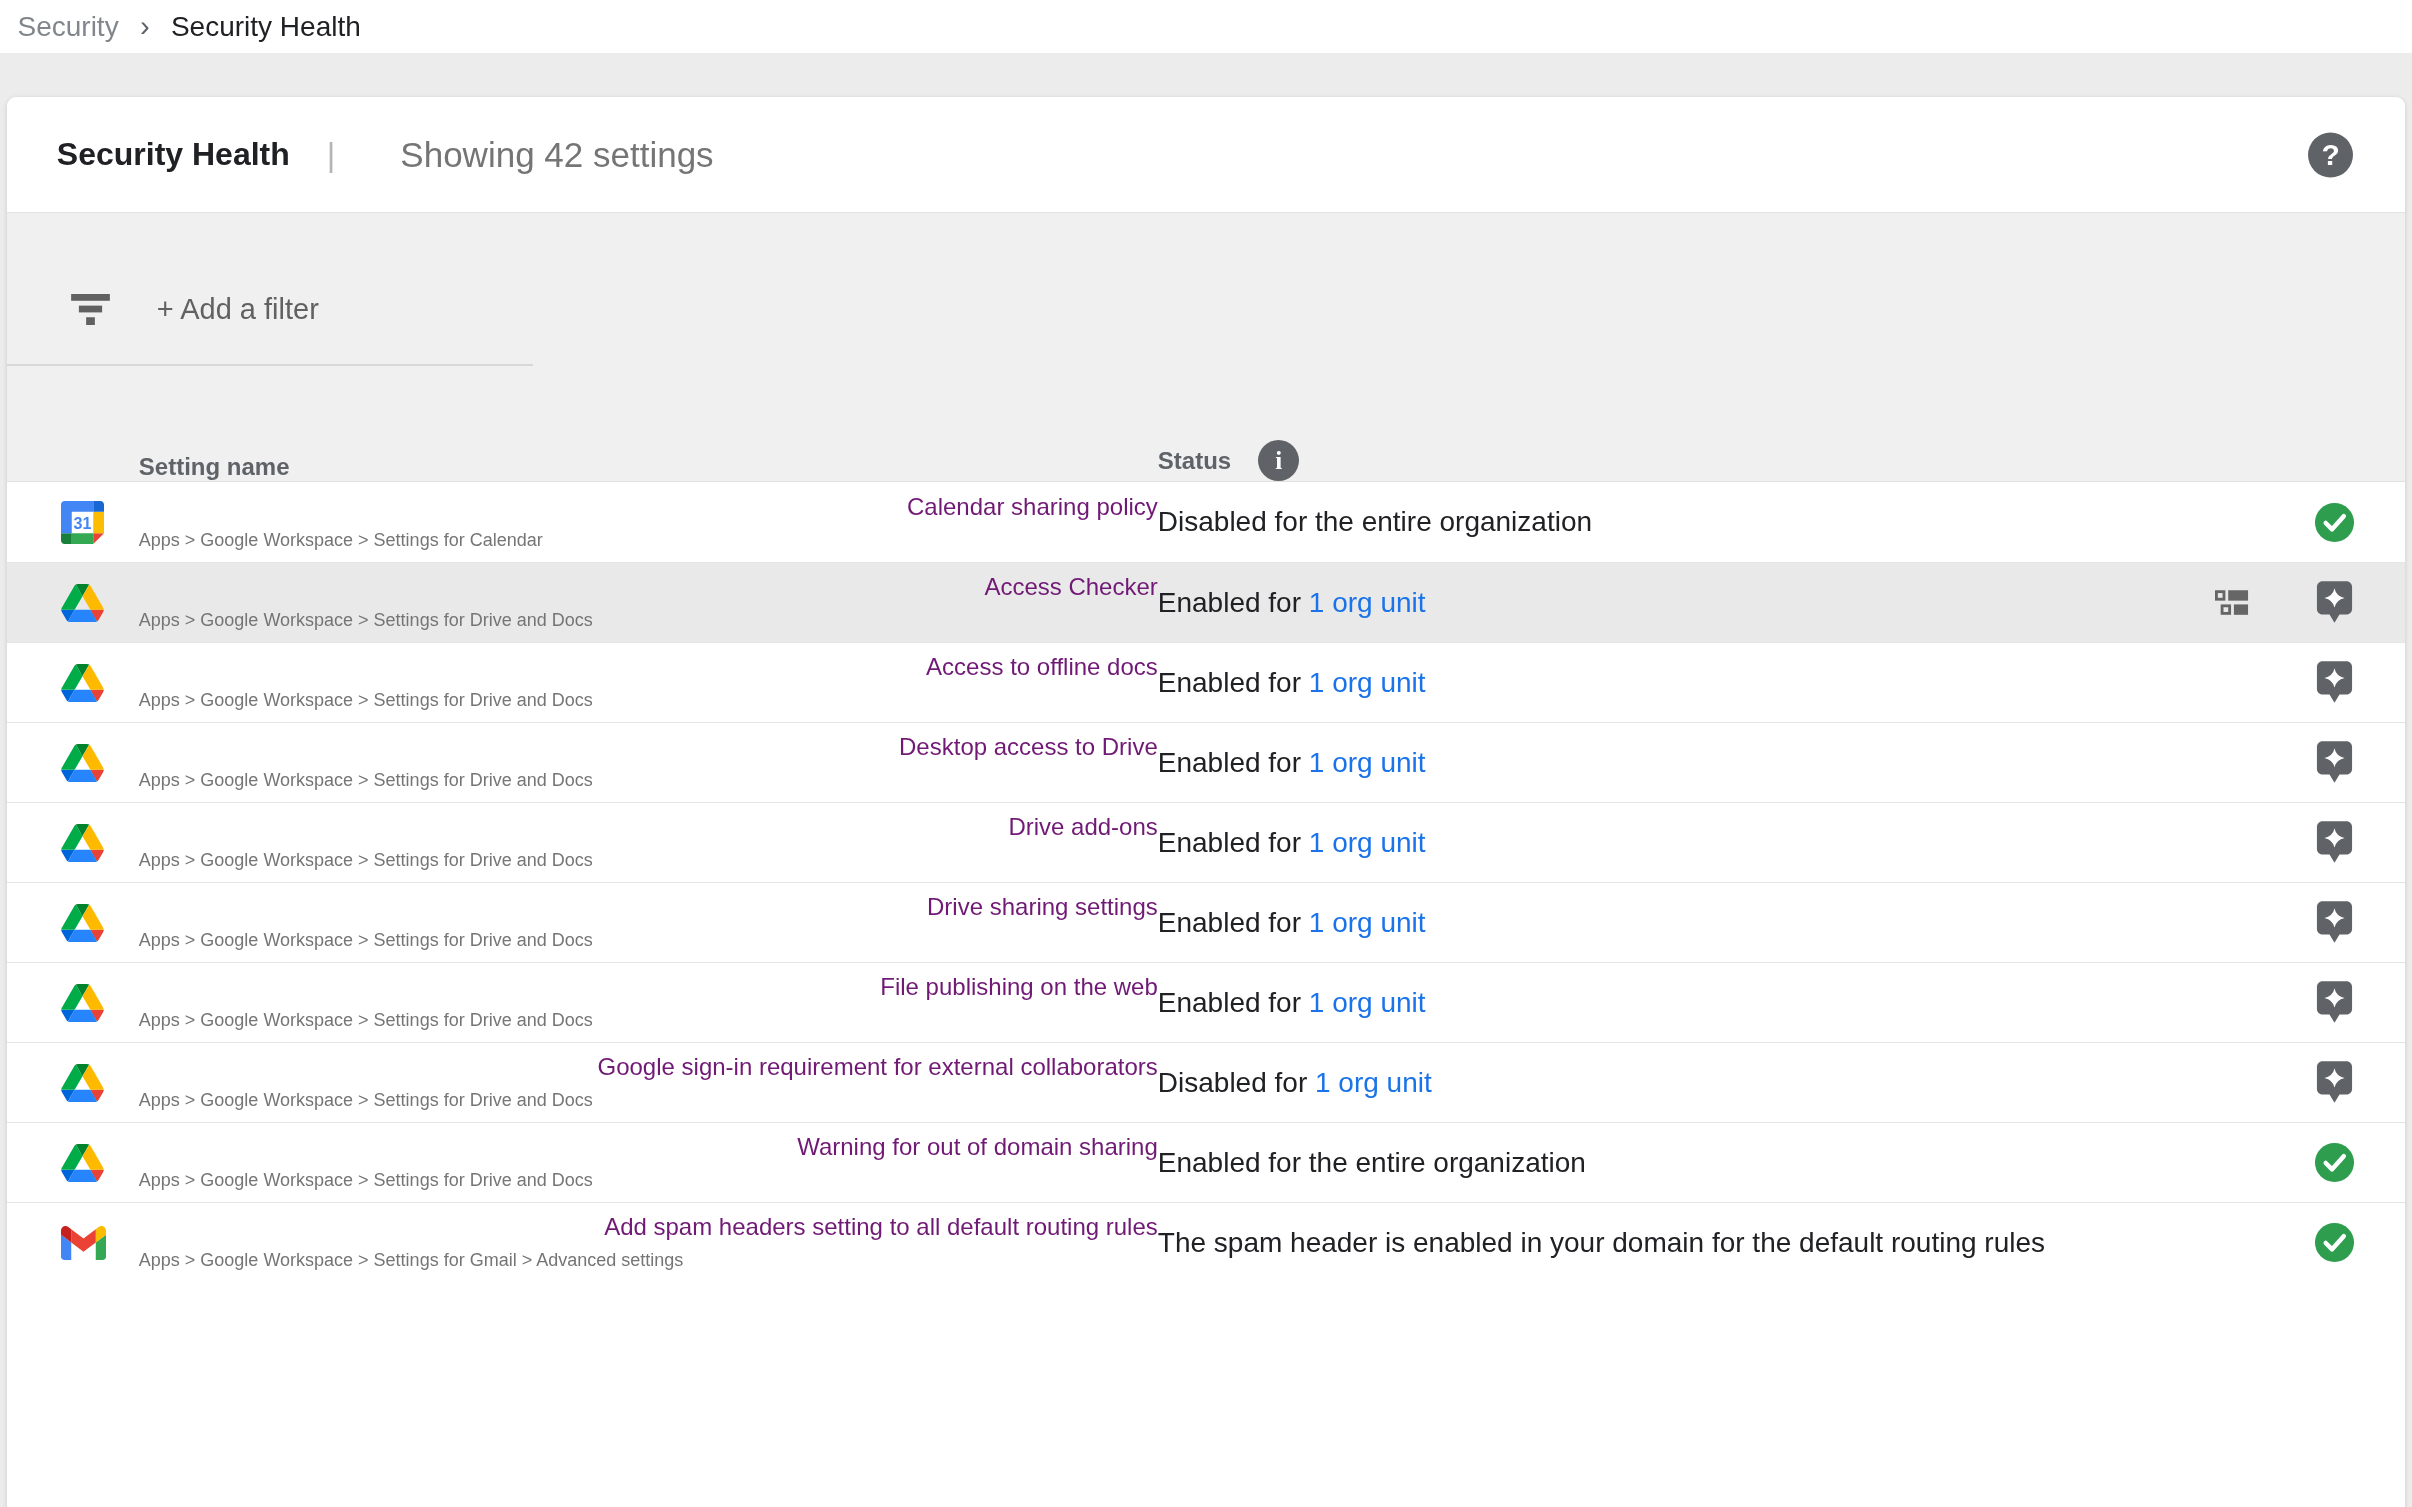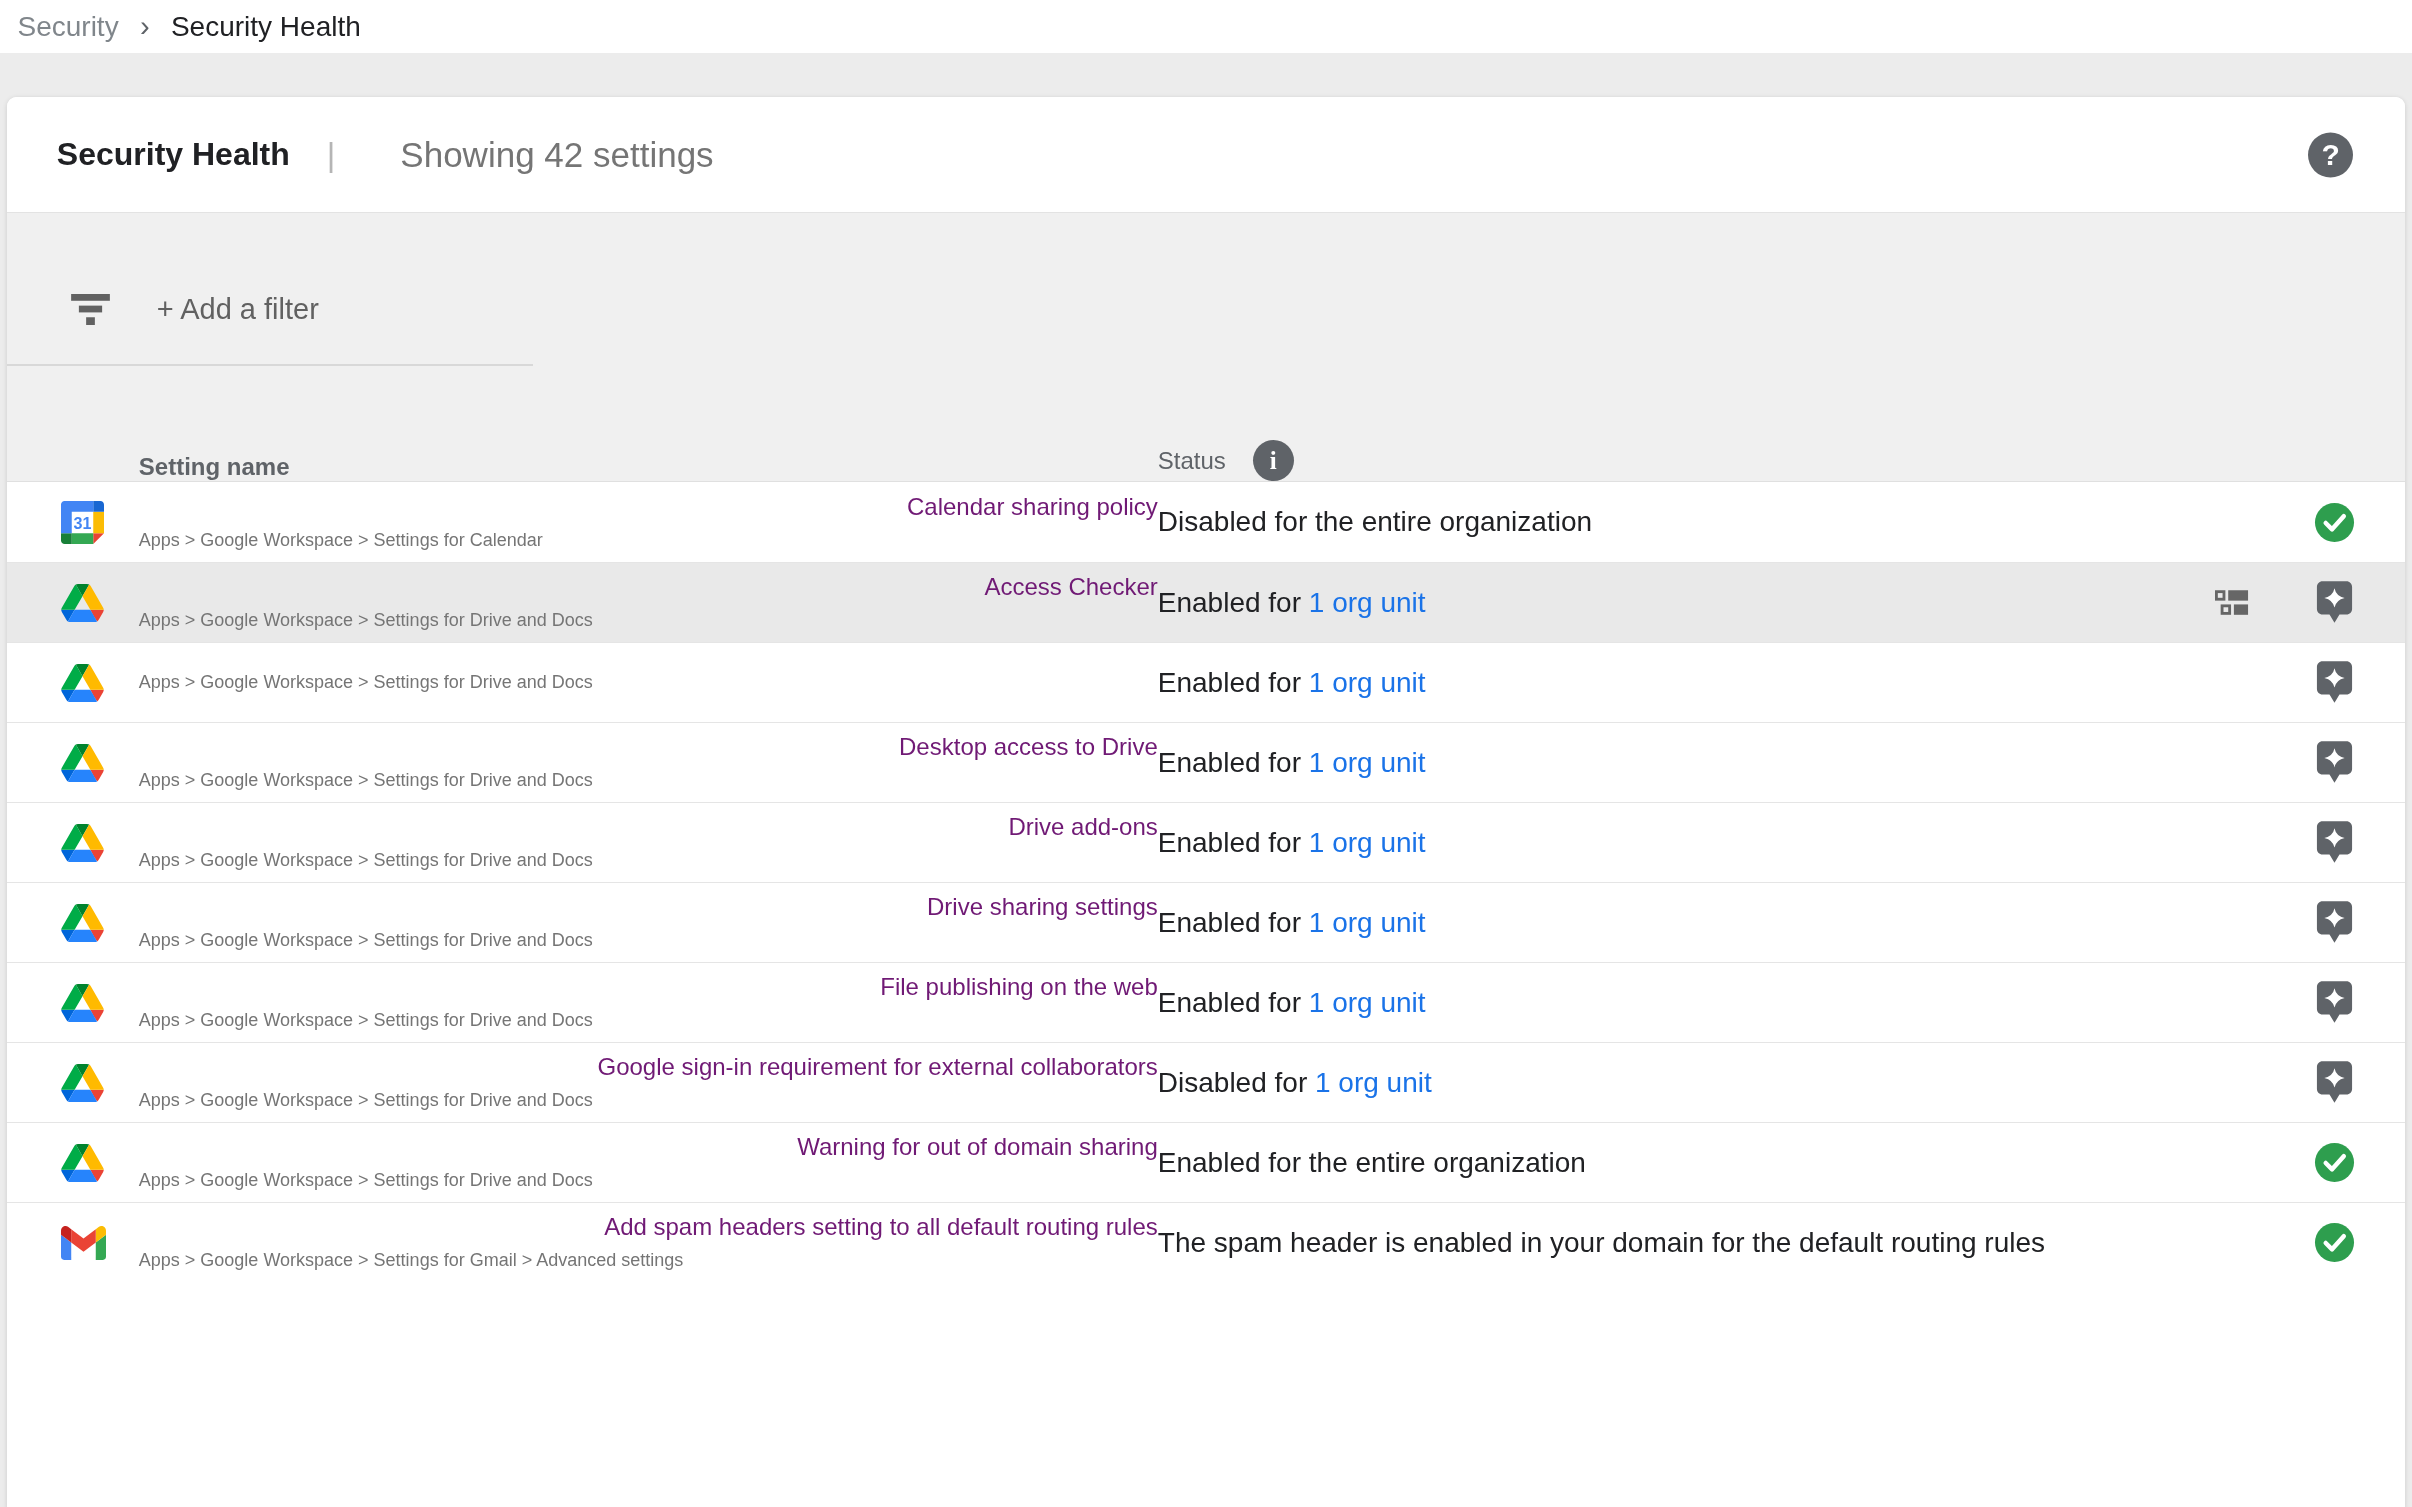--- a/index.html
+++ b/index.html
@@ -69,21 +69,21 @@
   .filter-row::after {
     content: ""; position: absolute; left: 0; bottom: 0;
     width: 526px; height: 1.9px; background: #d8d8d8;
   }
   .filter-icon { margin-right: 45px; display: block; }
   .add-filter-label { color: #616161; font-size: 29px; }
 
   .columns-row { height: 115px; display: flex; align-items: flex-end; position: relative; }
   .col-setting { margin-left: 132px; font-size: 24px; font-weight: 700; color: #5f6368; }
   .col-status  { position: absolute; left: 1151px; display: flex; align-items: center; gap: 27px; }
-  .col-status-label { font-size: 24px; font-weight: 400; color: #5f6368; }
+  .col-status-label { font-size: 24px; font-weight: 700; color: #5f6368; }
   .info-icon {
     width: 41px; height: 41px; border-radius: 50%;
     background: #5f6368; color: #fff;
     display: flex; align-items: center; justify-content: center;
     font-size: 25px; font-weight: 700; cursor: pointer;
     font-family: "Liberation Serif","DejaVu Serif",serif;
   }
 
   
   .row {
@@ -248,20 +248,21 @@
         <path d="m43.65 25-13.75-23.8c-1.35.8-2.5 1.9-3.3 3.3l-25.4 44a9.06 9.06 0 0 0 -1.2 4.5h27.5z" fill="#00ac47"></path>
         <path d="m73.55 76.8c1.35-.8 2.5-1.9 3.3-3.3l1.6-2.75 7.65-13.25c.8-1.4 1.2-2.95 1.2-4.5h-27.5l5.85 11.5z" fill="#ea4335"></path>
         <path d="m43.65 25 13.75-23.8c-1.35-.8-2.9-1.2-4.5-1.2h-18.5c-1.6 0-3.15.45-4.5 1.2z" fill="#00832d"></path>
         <path d="m59.8 53h-32.3l-13.75 23.8c1.35.8 2.9 1.2 4.5 1.2h50.8c1.6 0 3.15-.45 4.5-1.2z" fill="#2684fc"></path>
         <path d="m73.4 26.5-12.7-22c-.8-1.4-1.95-2.5-3.3-3.3l-13.75 23.8 16.15 28h27.45c0-1.55-.4-3.1-1.2-4.5z" fill="#ffba00"></path>
       </svg>
 
     </div>
 
     <div class="cell-name">
+      <div class="row-title">Access to offline docs</div>
       <div class="row-path">Apps &gt; Google Workspace &gt; Settings for Drive and Docs</div>
     </div>
 
     <div class="cell-status">
       <span>Enabled for </span><a class="status-link">1 org unit</a>
     </div>
 
     <div class="row-actions">
 
       <span class="slot-end">

